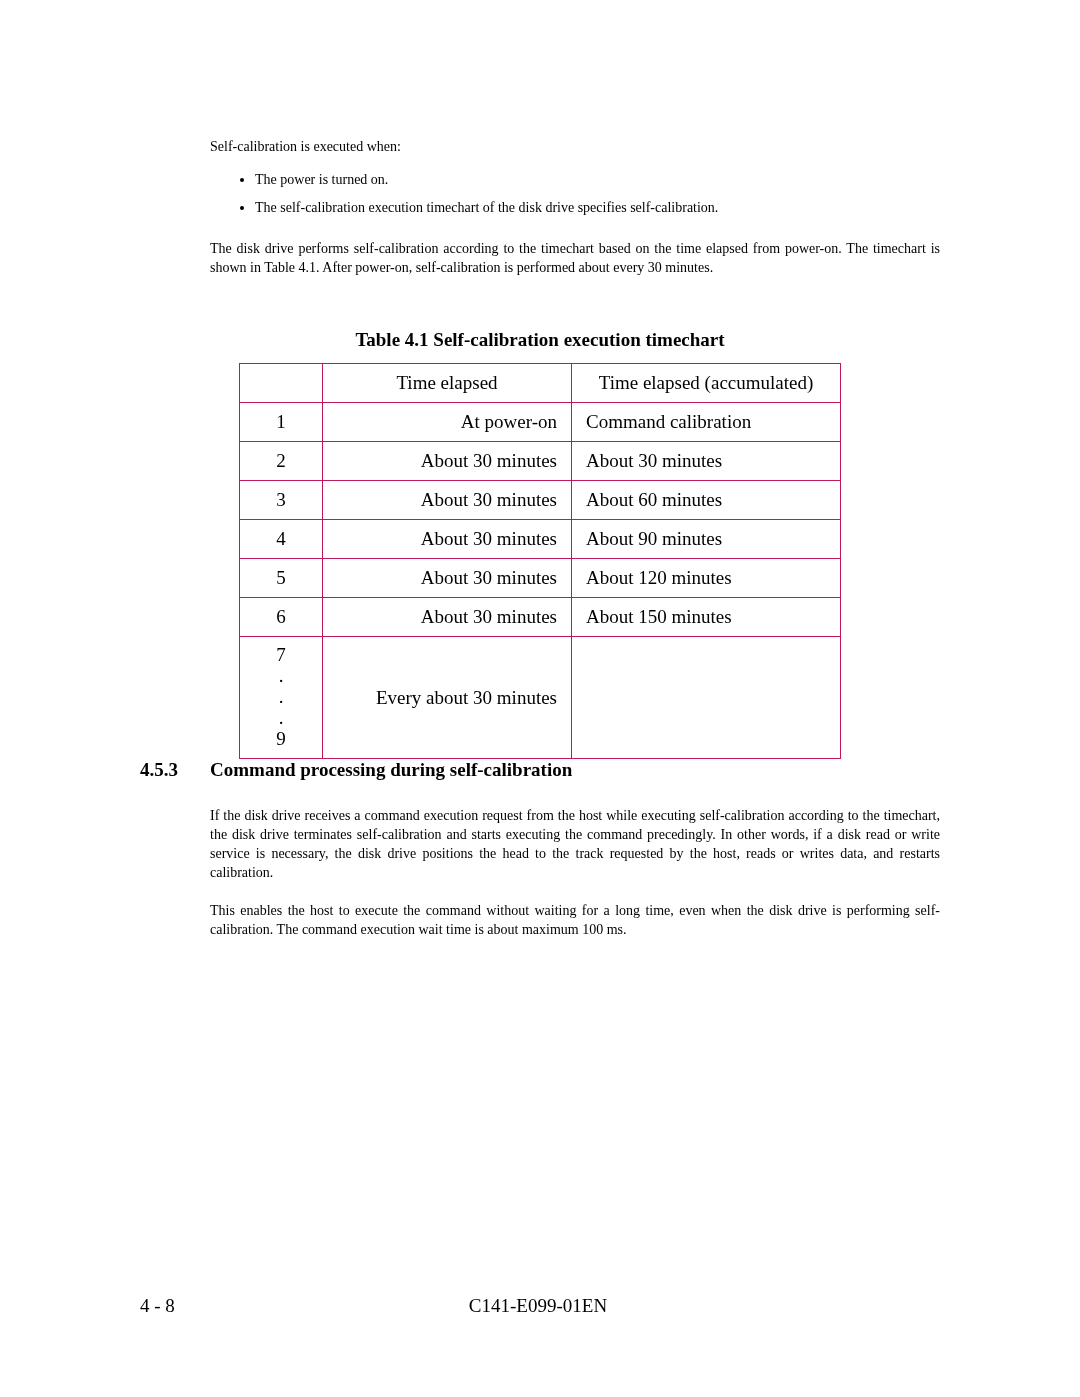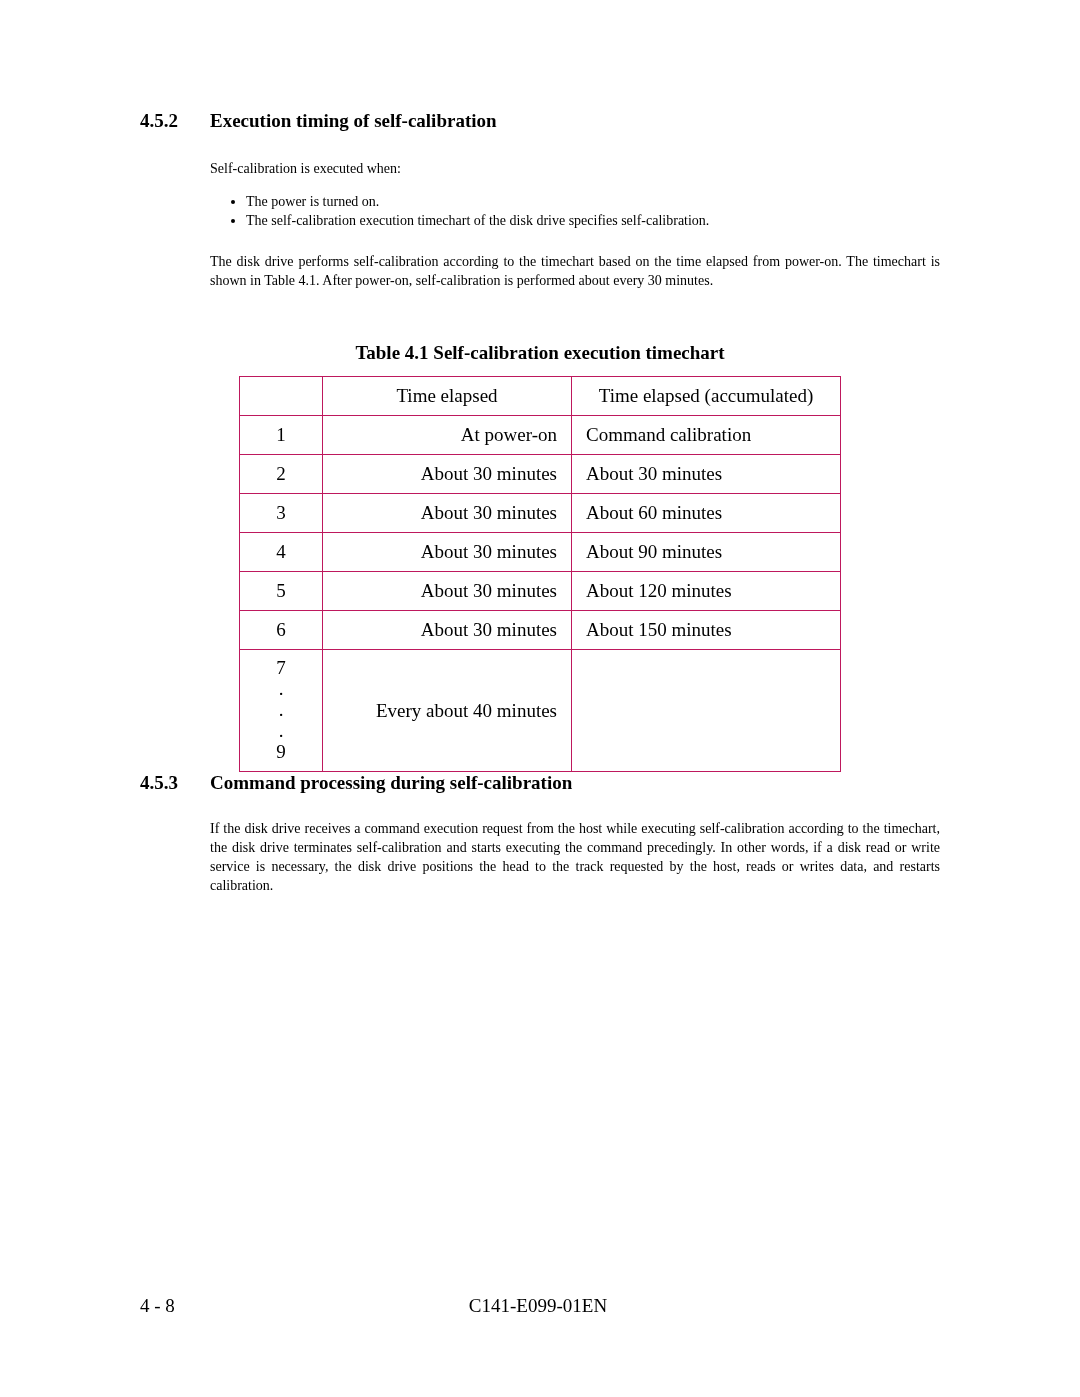--- a/index.html
+++ b/index.html
@@ -41,21 +41,21 @@
   }
   .intro-line {
     margin-top: 28px;
     margin-bottom: 14px;
   }
   ul.bullets {
     margin: 0 0 0 20px;
     padding: 0 0 0 16px;
   }
   ul.bullets li {
-    margin: 0;
+    margin: 9px;
     padding: 0;
     line-height: 1.35;
   }
   .after-bullets {
     margin-top: 22px;
   }
   .table-caption {
     text-align: center;
     font-weight: bold;
     font-size: 19px;
@@ -122,24 +122,20 @@
   .footer .left, .footer .right {
     position: relative;
     z-index: 1;
   }
 </style>
 </head>
 <body>
 
 <div class="page">
 
-  <div class="section-row">
-    <div class="sec-num">4.5.2</div>
-    <div class="sec-title">Execution timing of self-calibration</div>
-  </div>
 
   <div class="body-block">
     <p class="body-p intro-line">Self-calibration is executed when:</p>
 
     <ul class="bullets">
       <li>The power is turned on.</li>
       <li>The self-calibration execution timechart of the disk drive specifies self-calibration.</li>
     </ul>
 
     <p class="body-p after-bullets">The disk drive performs self-calibration according to the timechart based on the time elapsed from power-on.  The timechart is shown in Table 4.1.  After power-on, self-calibration is performed about every 30 minutes.</p>
@@ -189,33 +185,34 @@
       <tr>
         <td class="col-idx">
           <div class="idx-multi">
             <span>7</span><br>
             <span style="white-space:pre;">.
 .
 .</span><br>
             <span>9</span>
           </div>
         </td>
-        <td class="col-elapsed">Every about 40 minutes</td>
+        <td class="col-elapsed">Every about 30 minutes</td>
         <td class="col-acc"></td>
       </tr>
     </tbody>
   </table>
 
   <div class="section-row sec453">
     <div class="sec-num">4.5.3</div>
     <div class="sec-title">Command processing during self-calibration</div>
   </div>
 
   <div class="body-block after-452">
     <p class="body-p">If the disk drive receives a command execution request from the host while executing self-calibration according to the timechart, the disk drive terminates self-calibration and starts executing the command precedingly.  In other words, if a disk read or write service is necessary, the disk drive positions the head to the track requested by the host, reads or writes data, and restarts calibration.</p>
+    <p class="body-p para-gap">This enables the host to execute the command without waiting for a long time, even when the disk drive is performing self-calibration.  The command execution wait time is about maximum 100 ms.</p>
   </div>
 
   <div class="footer">
     <span class="left">4 - 8</span>
     <span class="center">C141-E099-01EN</span>
     <span class="right">&nbsp;</span>
   </div>
 
 </div>
 

